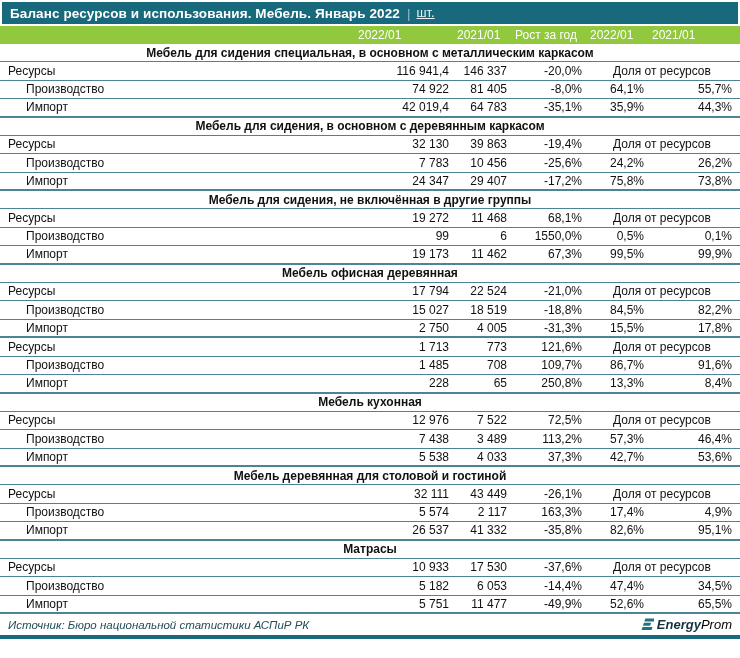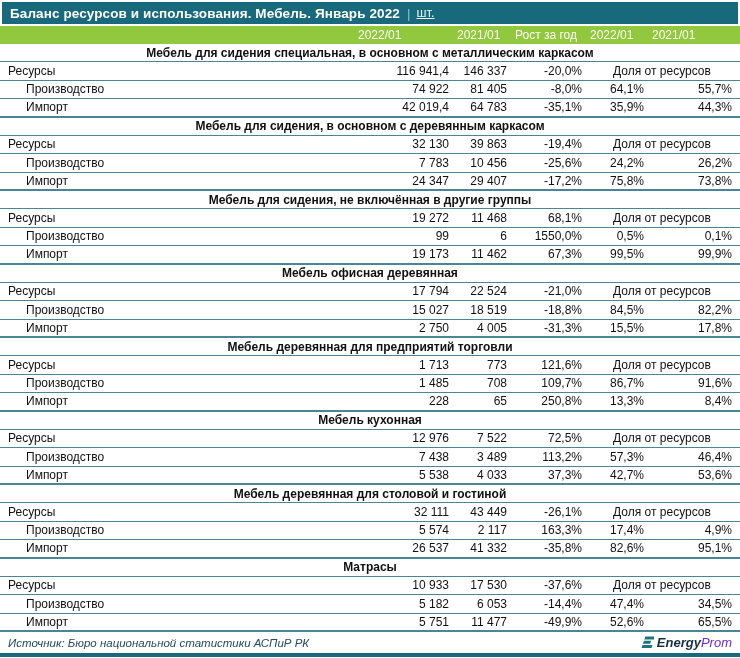--- a/index.html
+++ b/index.html
@@ -92,21 +92,21 @@
     box-sizing: border-box;
   }
   .source-note {
     font-style: italic;
     font-size: 11.5px;
     color: #234c58;
   }
   .logo { display: flex; align-items: center; gap: 3px; }
   .logo-text { font-size: 13px; font-style: italic; white-space: nowrap; }
   .logo-bold { font-weight: bold; color: #14323f; }
-  .logo-light { color: #6d28d9; }
+  .logo-light { color: #000000; }
 
   .bottom-bar { height: 4px; background: #19697c; }
 </style>
 </head>
 <body>
 
 <div class="page">
 
   <div class="title-bar">
     <span>Баланс ресурсов и использования. Мебель. Январь 2022</span>
@@ -215,21 +215,20 @@
         <div class="cell-num">82,2%</div>
       </div>
       <div class="t-row data-row indent section-end">
         <div class="row-label">Импорт</div>
         <div class="cell-num">2 750</div>
         <div class="cell-num">4 005</div>
         <div class="cell-num">-31,3%</div>
         <div class="cell-num">15,5%</div>
         <div class="cell-num">17,8%</div>
       </div>
-      <div class="section-header">Мебель деревянная для предприятий торговли</div>
       <div class="t-row data-row">
         <div class="row-label">Ресурсы</div>
         <div class="cell-num">1 713</div>
         <div class="cell-num">773</div>
         <div class="cell-num">121,6%</div>
         <div class="share-note">Доля от ресурсов</div>
       </div>
       <div class="t-row data-row indent">
         <div class="row-label">Производство</div>
         <div class="cell-num">1 485</div>

